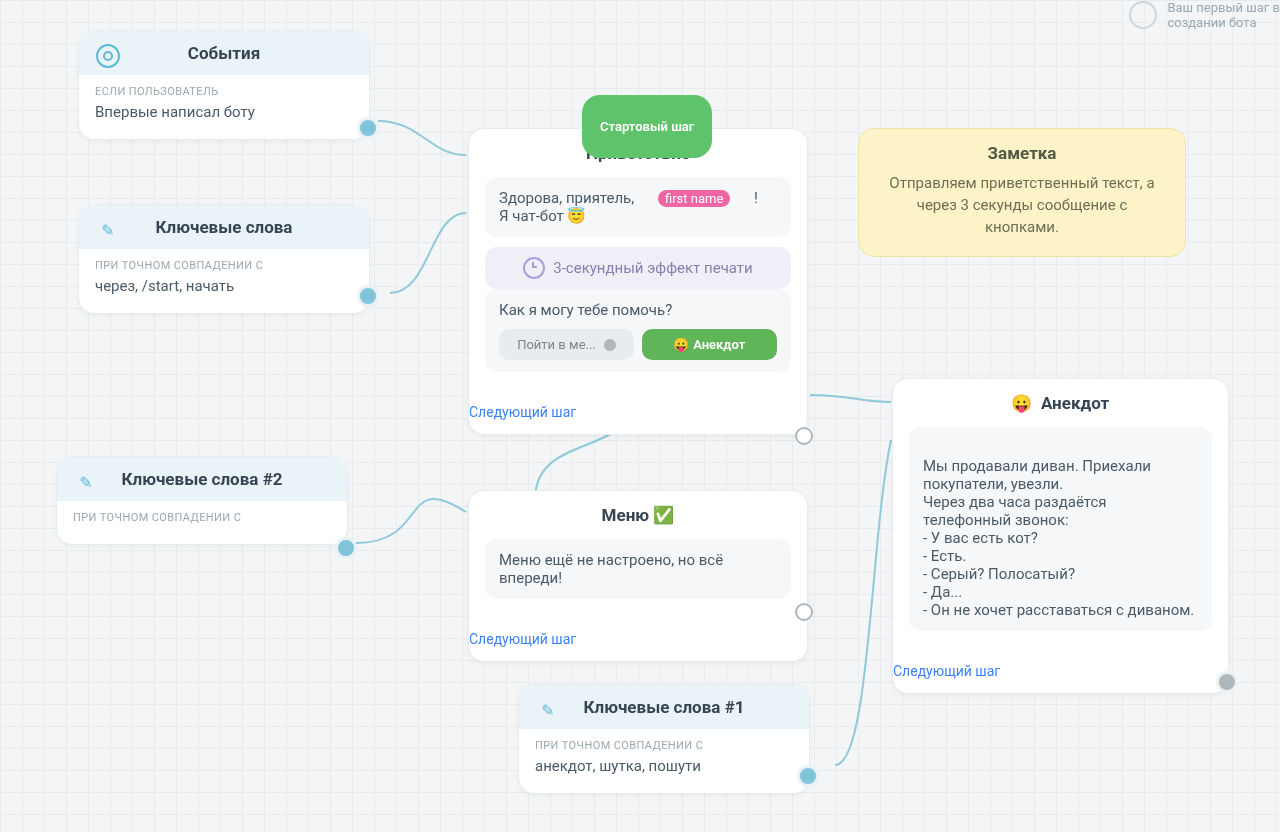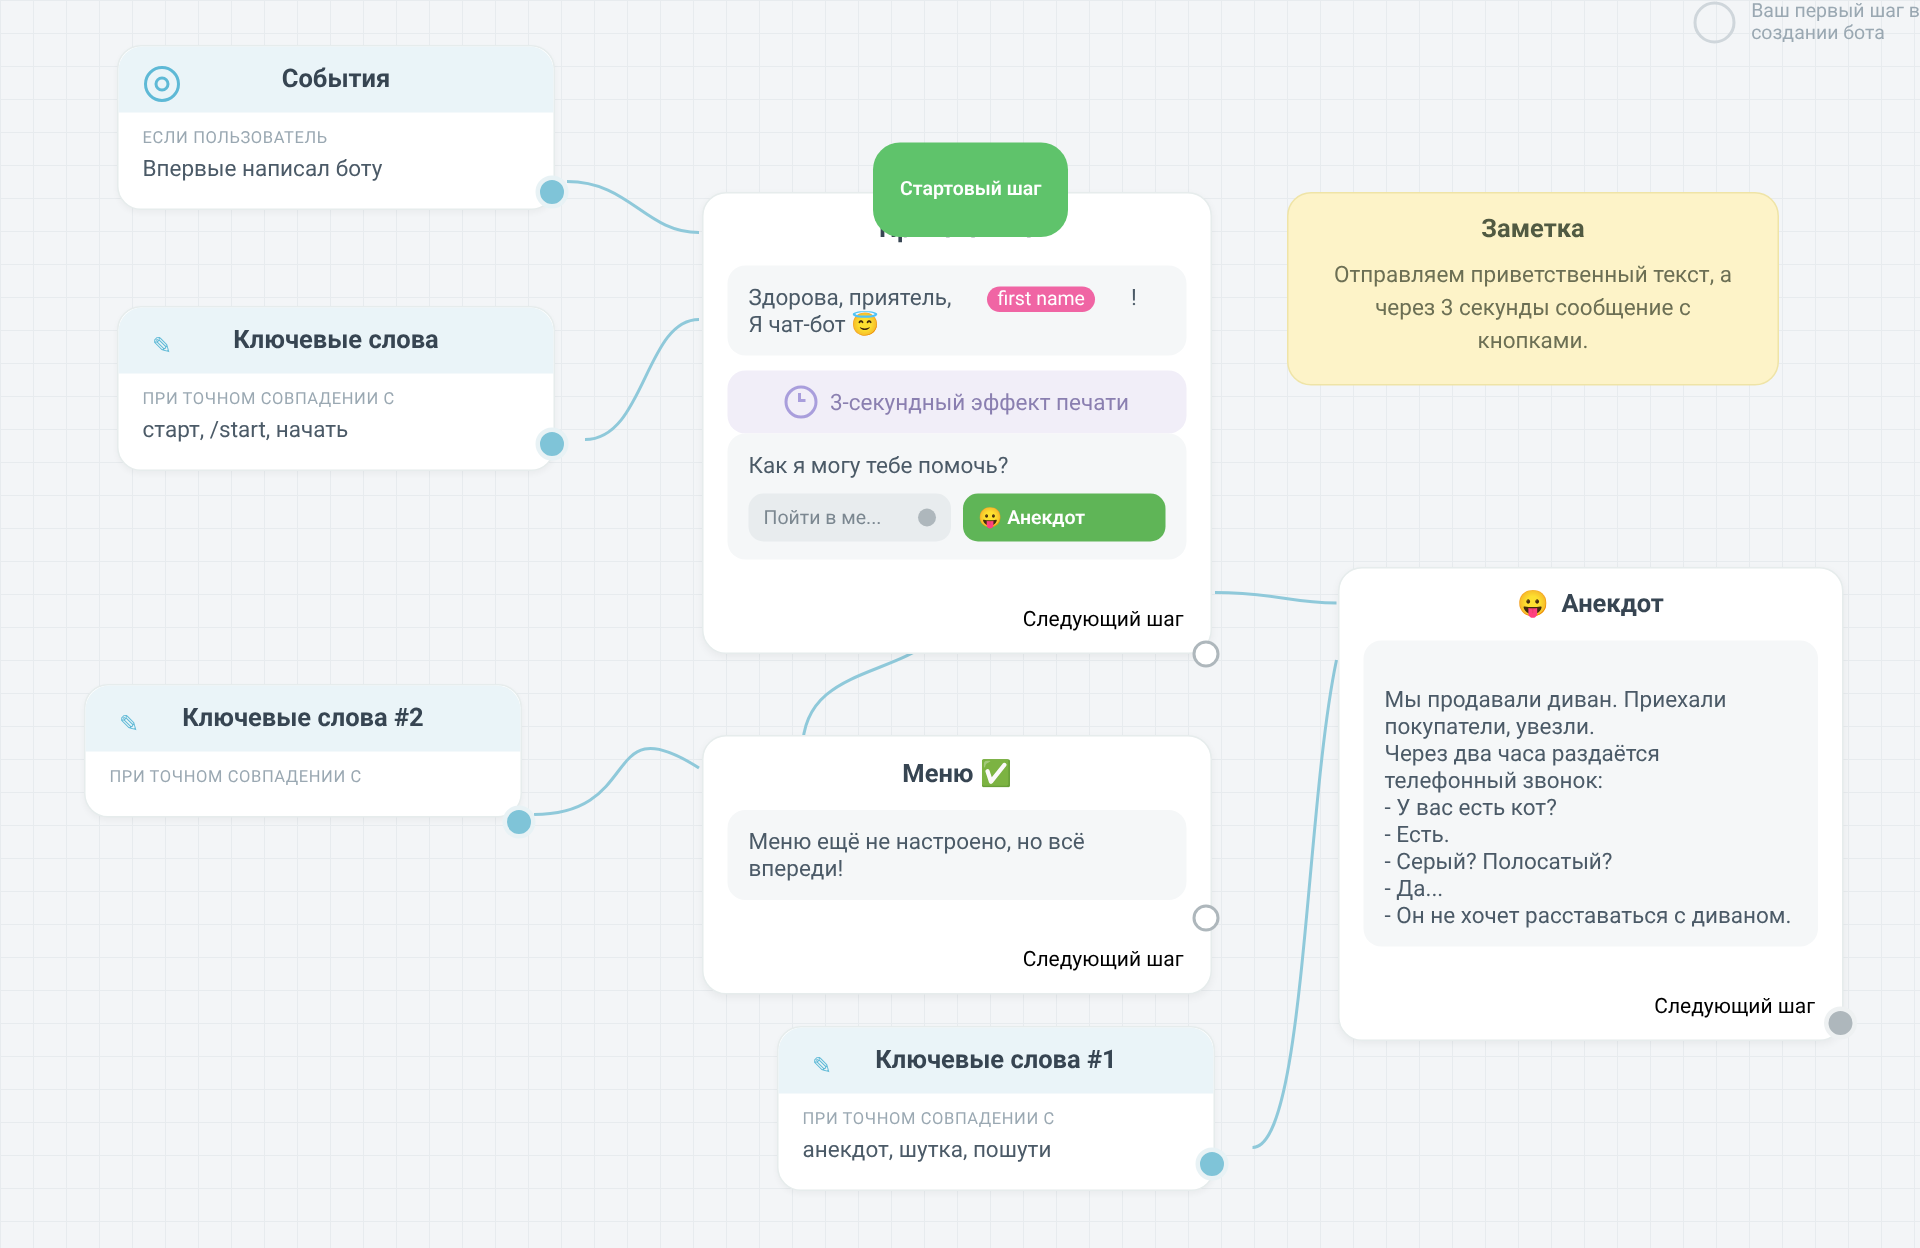--- a/index.html
+++ b/index.html
@@ -30,26 +30,26 @@
 .starttag{position:absolute;left:582px;top:95px;background:#5fc36b;color:#fff;
   padding:24px 18px;border-radius:18px;font-size:13px;font-weight:600;z-index:3}
 .note{position:absolute;left:858px;top:128px;width:286px;background:#fdf3c8;border:1px solid #efe4a7;
   border-radius:16px;padding:14px 20px 18px;text-align:center}
 .note h3{margin:0 0 10px 0;font-size:17px;font-weight:700;color:#515a42}
 .note p{margin:0;font-size:15px;color:#6c6f54;line-height:1.45}
 .msg{background:#f5f7f8;border-radius:12px;padding:12px 14px;margin-bottom:10px;font-size:15px;color:#4b5a67}
 .eff{background:#f1eef8;border-radius:12px;padding:10px;text-align:center;
   color:#8a7fb0;font-size:15px;display:flex;align-items:center;justify-content:center;gap:8px}
 .btnrow{display:flex;gap:8px;margin-top:10px}
-.chip{flex:1;border-radius:10px;padding:8px 10px;font-size:13px;display:flex;align-items:center;justify-content:space-between;
+.chip{flex:1;border-radius:10px;padding:8px 10px;font-size:13px;display:flex;align-items:center;justify-content:center;
   white-space:nowrap;overflow:hidden;text-overflow:ellipsis;position:relative}
 .chip.grey{background:#e8ecee;color:#7b8790}
 .chip.green{background:#5fb557;color:#fff;font-weight:600}
 .chip .dot{width:12px;height:12px;border-radius:50%;background:#aeb7bc;margin-left:8px;flex:0 0 auto}
-.nextlbl{font-size:14px;color:#000000;text-align:right;padding:6px 18px 14px 0}
+.nextlbl{font-size:14px;color:#3b82f6;text-align:left;padding:6px 18px 14px 0}
 .hdr.center{justify-content:center}
 .hdr.center h3{display:flex;align-items:center;gap:8px}
 .emoji{font-size:17px;line-height:1}
 .varpill{background:#f065a4;color:#fff;font-size:13px;padding:1px 7px;border-radius:10px;margin:0 20px}
 .hintbox{position:absolute;right:0;top:0;display:flex;align-items:center;gap:10px;color:#9aa8b2;font-size:13px}
 .hintbox .circ{width:24px;height:24px;border-radius:50%;border:2px solid #cfd6db}
 .pen{display:inline-block;transform:rotate(0deg);color:#5eb9d6}
 .clockicon{width:18px;height:18px;border:2px solid #a99edc;border-radius:50%;position:relative;flex:0 0 auto}
 .clockicon::before{content:"";position:absolute;left:7px;top:3px;width:2px;height:6px;background:#a99edc}
 .clockicon::after{content:"";position:absolute;left:7px;top:7px;width:5px;height:2px;background:#a99edc}
@@ -96,21 +96,21 @@
     <span class="port" style="right:-10px;top:86px"></span>
   </div>
 
   <div class="node small trigger" style="left:78px;top:204px">
     <div class="hdr">
       <span class="iconwrap pen">✎</span>
       <h3>Ключевые слова</h3>
     </div>
     <div class="body">
       <div class="subhdr">ПРИ ТОЧНОМ СОВПАДЕНИИ С</div>
-      <div class="txt">старт, /start, начать</div>
+      <div class="txt">через, /start, начать</div>
     </div>
     <span class="port" style="right:-10px;top:80px"></span>
   </div>
 
   <div class="node small trigger" style="left:56px;top:456px">
     <div class="hdr">
       <span class="iconwrap pen">✎</span>
       <h3>Ключевые слова #2</h3>
     </div>
     <div class="body">

